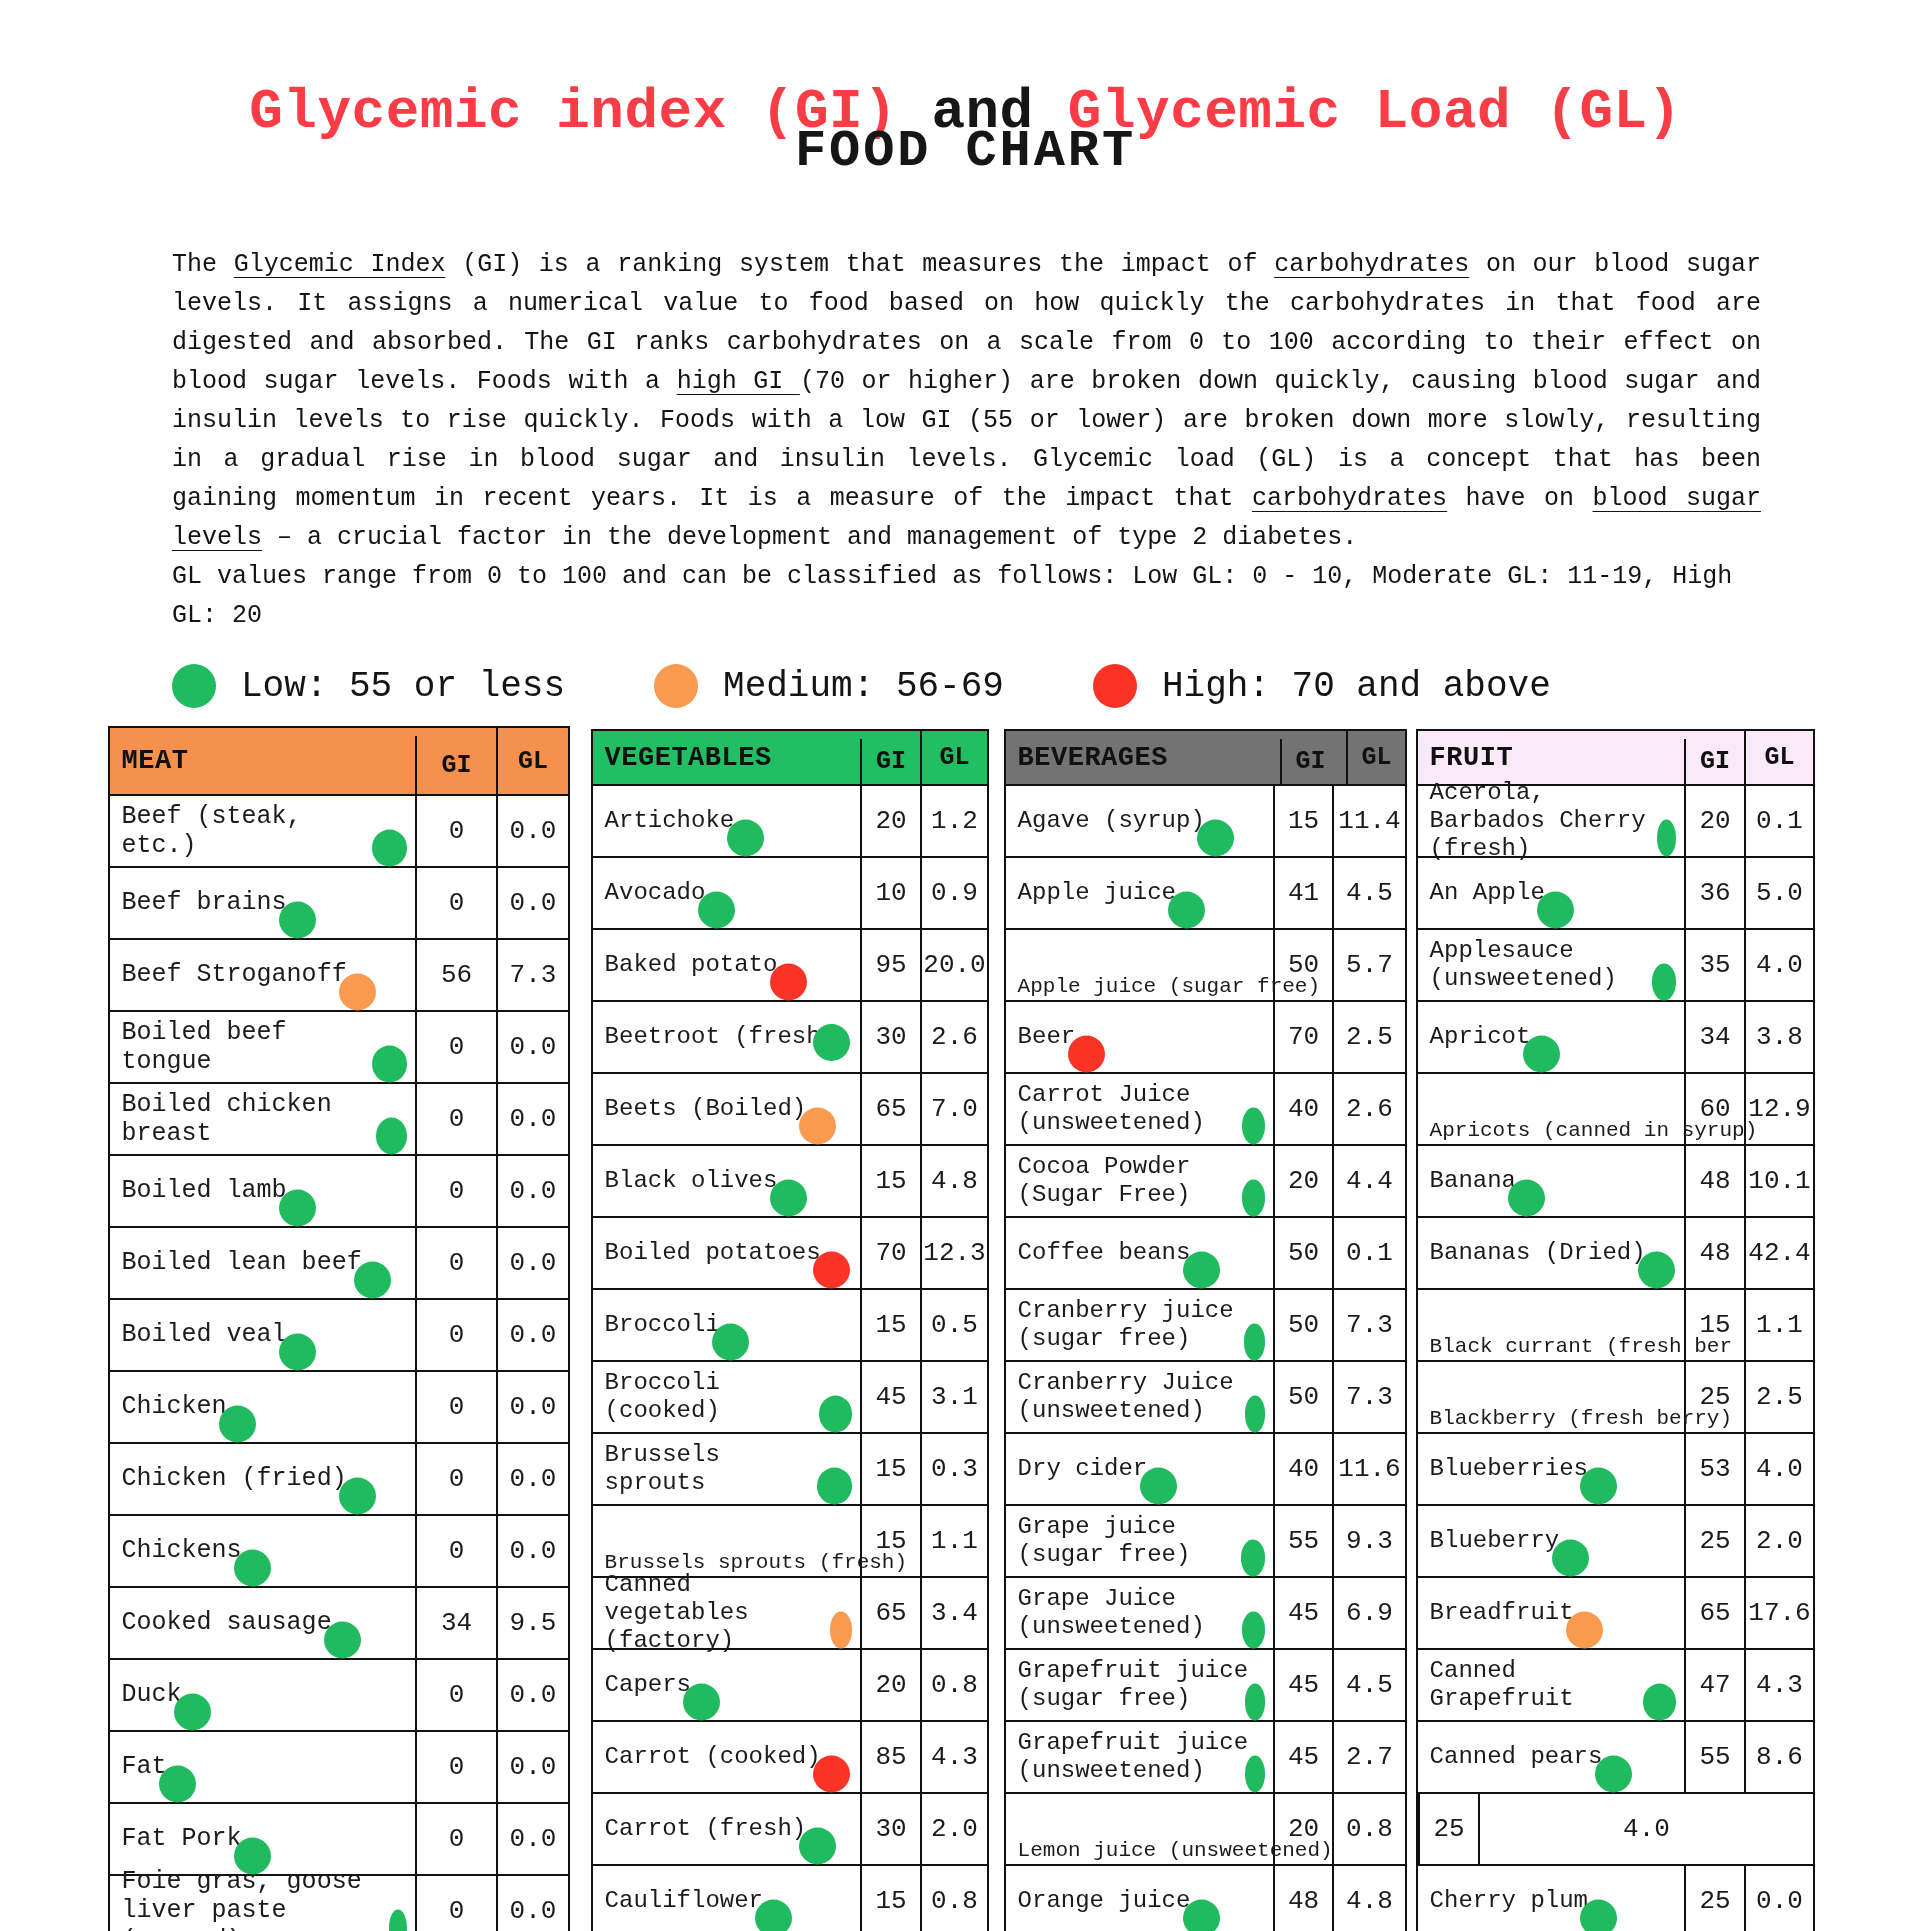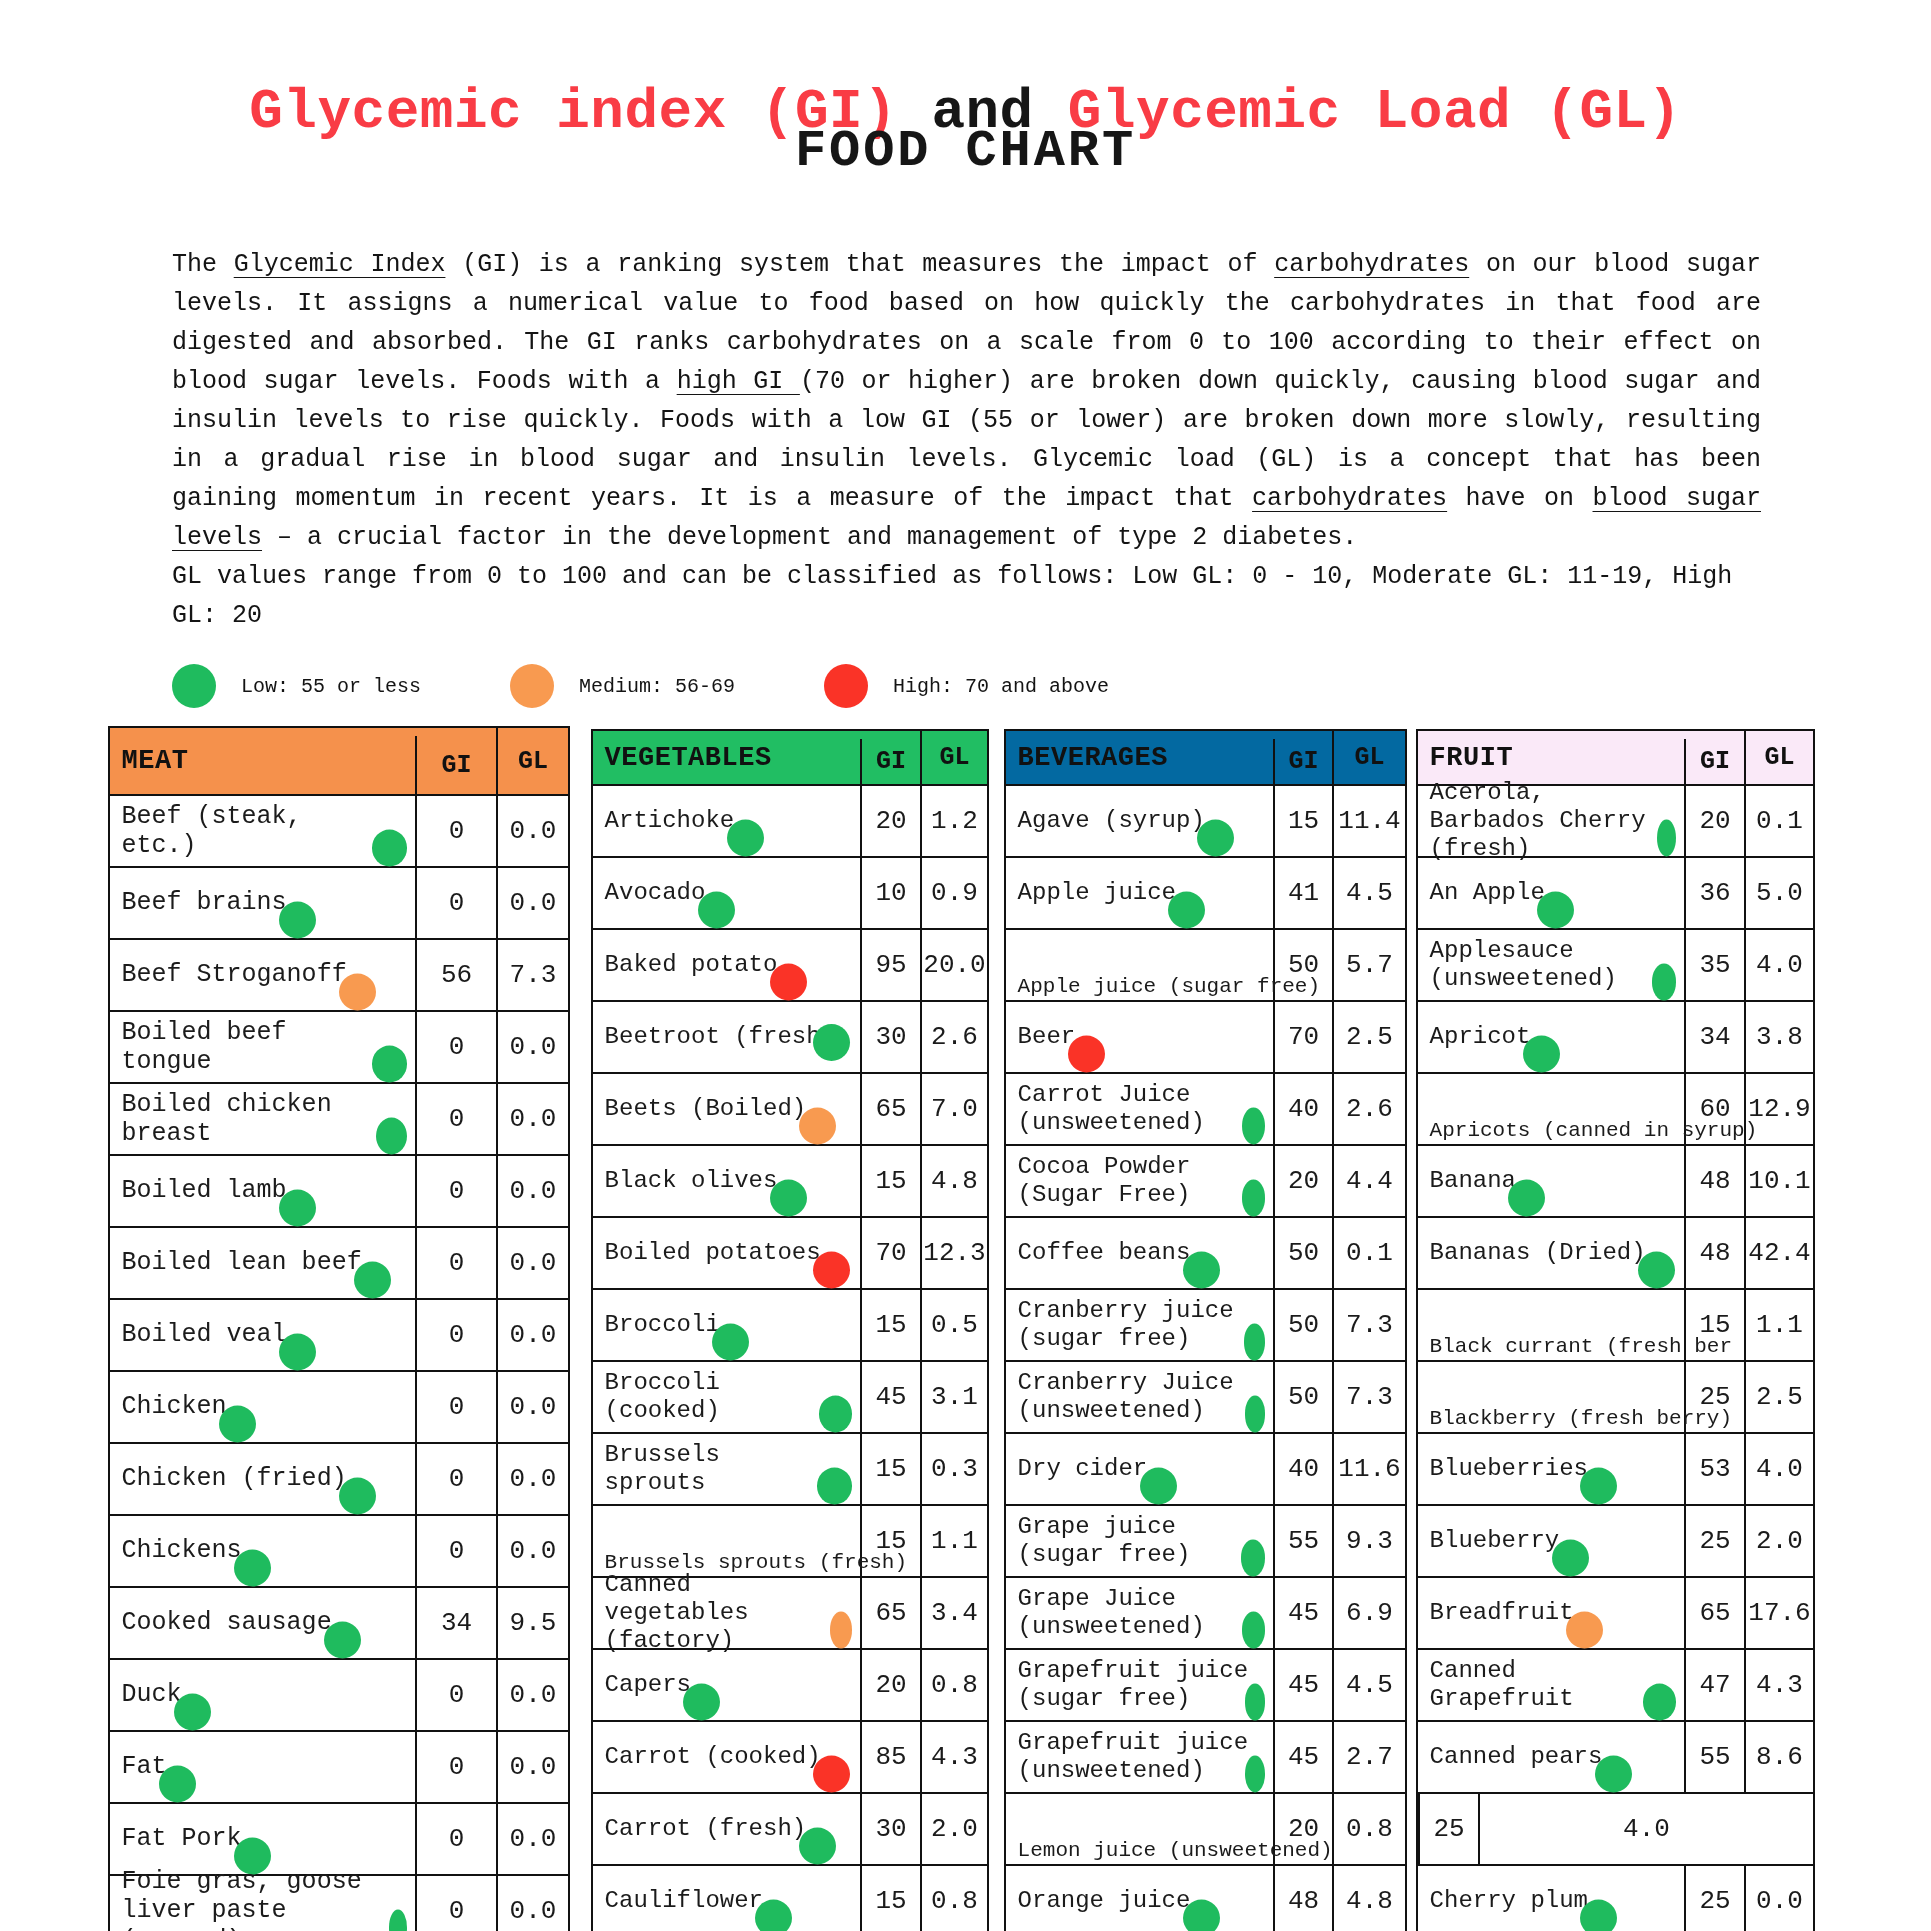--- a/index.html
+++ b/index.html
@@ -12,21 +12,21 @@
             font-size:52px;font-weight:800;letter-spacing:2.9px;}
 
   .content{position:absolute;left:172px;top:245px;width:1589px;}
   .intro{margin:0;font-size:25px;line-height:39px;text-align:justify;color:#141414;}
   .intro .u{text-decoration:underline;text-underline-offset:5.8px;text-decoration-thickness:1.4px;}
   .gl-note{font-size:25px;line-height:39px;color:#141414;}
 
   .legend{display:flex;align-items:center;margin-top:29px;}
   .legend-item{display:flex;align-items:center;margin-right:89px;}
   .legend-dot{width:44px;height:44px;border-radius:50%;margin-right:25px;flex:none;}
-  .legend-label{font-size:20px;color:#141414;}
+  .legend-label{font-size:36px;color:#141414;}
 
   .food-table{position:absolute;border:2.9px solid #111;box-sizing:border-box;background:#fff;}
   .thead{display:flex;height:var(--headh);}
   .th{display:flex;align-items:center;box-sizing:border-box;font-weight:700;color:#111;}
   .th-name{width:var(--name);padding-left:11.6px;font-size:27px;letter-spacing:0.5px;}
   .th-gi{width:var(--gi);justify-content:center;font-size:25px;border-left:2.9px solid #111;margin-top:8px;}
   .th-gl{flex:1;justify-content:center;font-size:25px;border-left:2.9px solid #111;}
 
   .row{display:flex;height:var(--rowh);border-top:2.9px solid #111;position:relative;}
   .cell-name{width:var(--name);display:flex;align-items:center;padding-left:11.6px;
@@ -345,21 +345,21 @@
             <span>Cauliflower</span>
             <span class="dot" style="background: rgb(31, 187, 94);"></span>
           </div>
           <div class="cell-gi">15</div>
           <div class="cell-gl">0.8</div>
         </div>
       </div>
   </div>
 
   <div class="food-table t2">
-    <div class="thead" style="background: #0369a1;">
+    <div class="thead" style="background: #737373; gap: 7px;">
       <div class="th th-name">BEVERAGES</div>
       <div class="th th-gi">GI</div>
       <div class="th th-gl">GL</div>
     </div>
     <div class="rows">
         <div class="row">
           <div class="cell-name">
             <span>Agave (syrup)</span>
             <span class="dot" style="background: rgb(31, 187, 94);"></span>
           </div>

